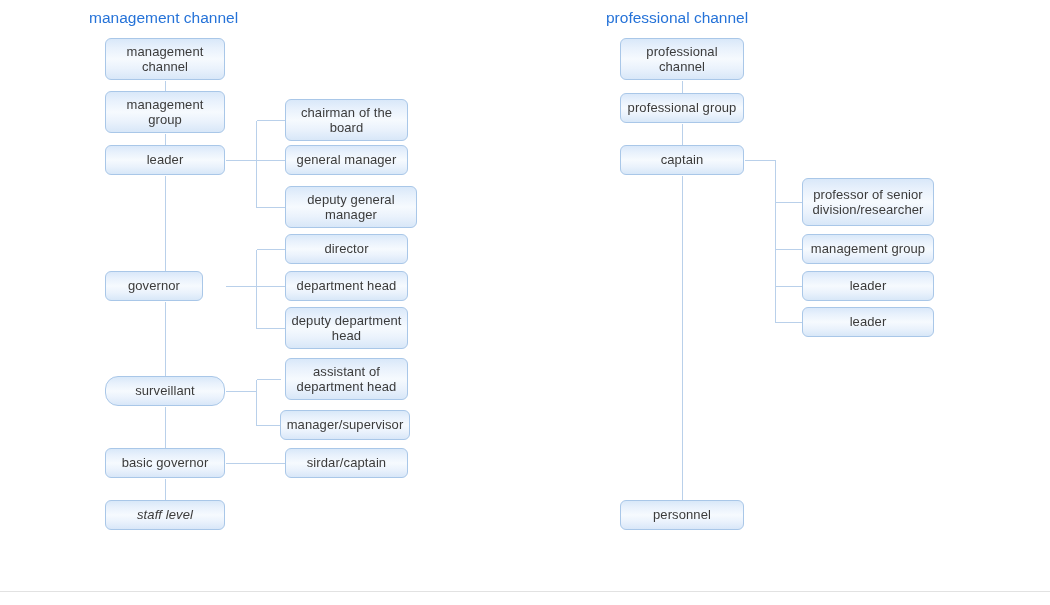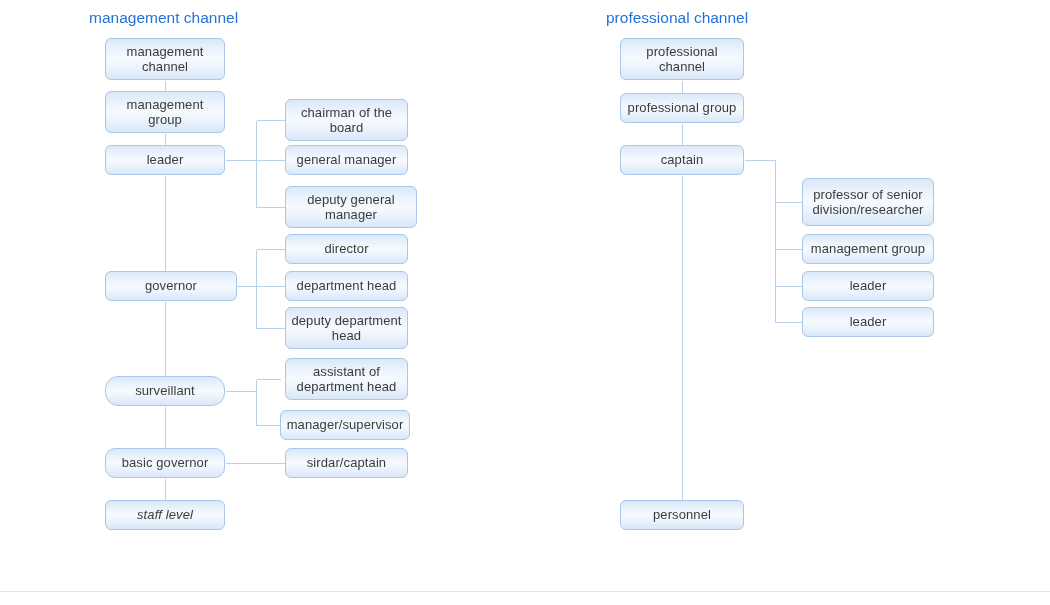--- a/index.html
+++ b/index.html
@@ -119,27 +119,27 @@
   <div id="nodes">
       <div class="node" style="left: 105px; top: 38px; width: 120px; height: 42px;">
         <span>management channel</span>
       </div>
       <div class="node" style="left: 105px; top: 91px; width: 120px; height: 42px;">
         <span>management group</span>
       </div>
       <div class="node" style="left: 105px; top: 145px; width: 120px; height: 30px;">
         <span>leader</span>
       </div>
-      <div class="node" style="left: 105px; top: 271px; width: 132px; height: 30px;">
+      <div class="node" style="left: 105px; top: 271px; width: 98px; height: 30px;">
         <span>governor</span>
       </div>
       <div class="node" style="left: 105px; top: 376px; width: 120px; height: 30px; border-radius: 13px;">
         <span>surveillant</span>
       </div>
-      <div class="node" style="left: 105px; top: 448px; width: 120px; height: 30px; border-radius: 10px;">
+      <div class="node" style="left: 105px; top: 448px; width: 120px; height: 30px;">
         <span>basic governor</span>
       </div>
       <div class="node" style="left: 105px; top: 500px; width: 120px; height: 30px; font-style: italic;">
         <span>staff level</span>
       </div>
       <div class="node" style="left: 285px; top: 99px; width: 123px; height: 42px;">
         <span>chairman of the board</span>
       </div>
       <div class="node" style="left: 285px; top: 145px; width: 123px; height: 30px;">
         <span>general manager</span>

